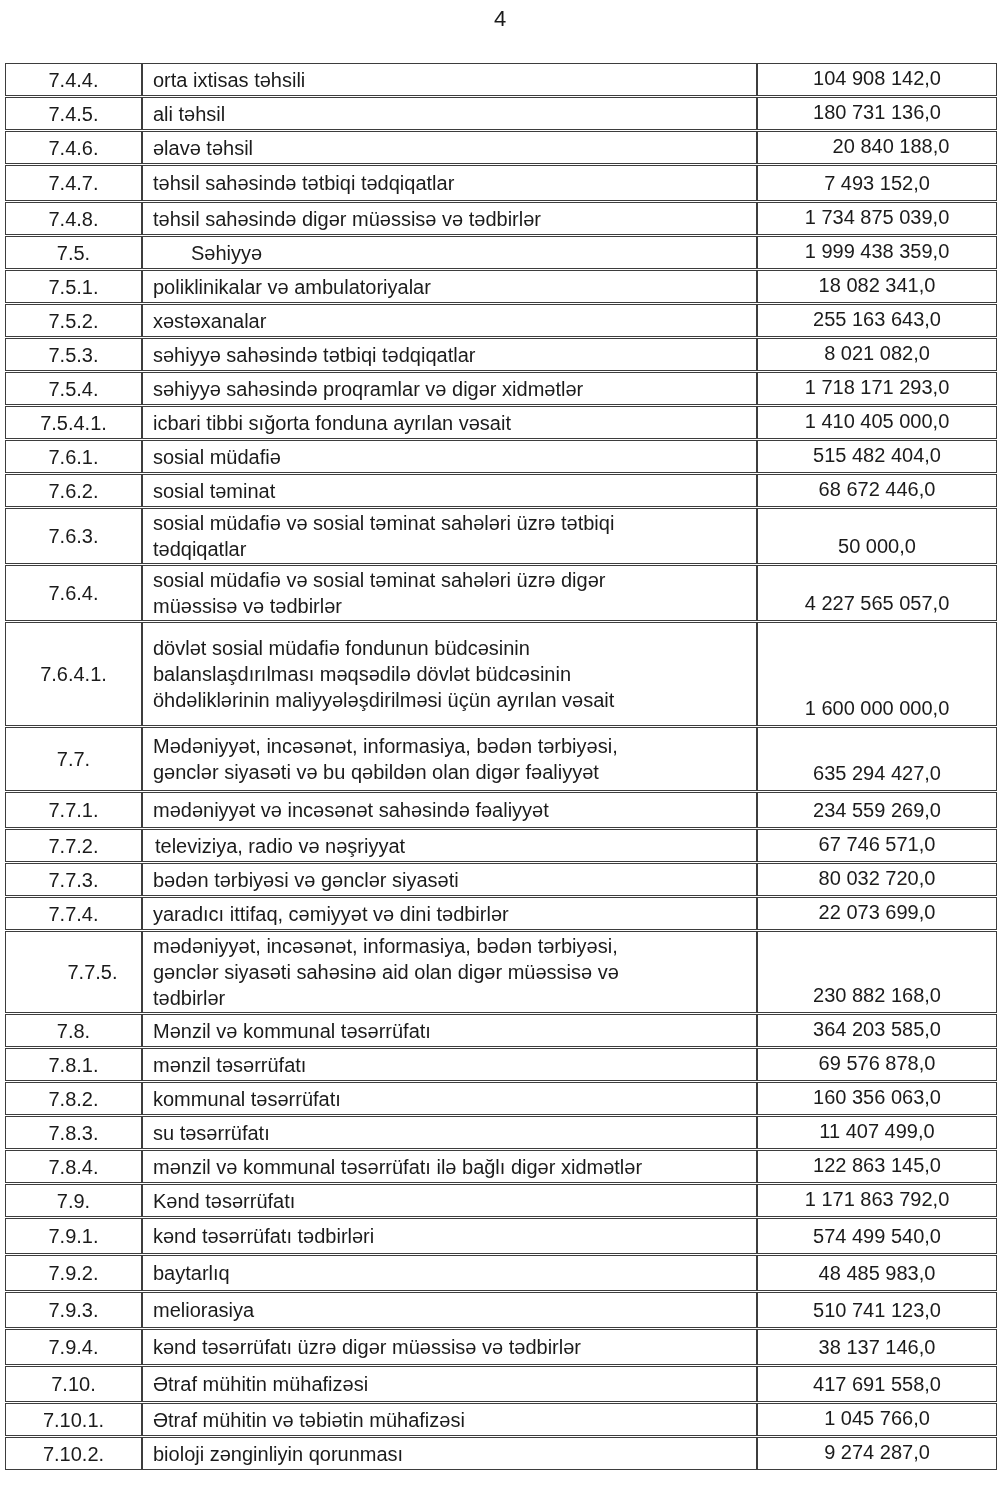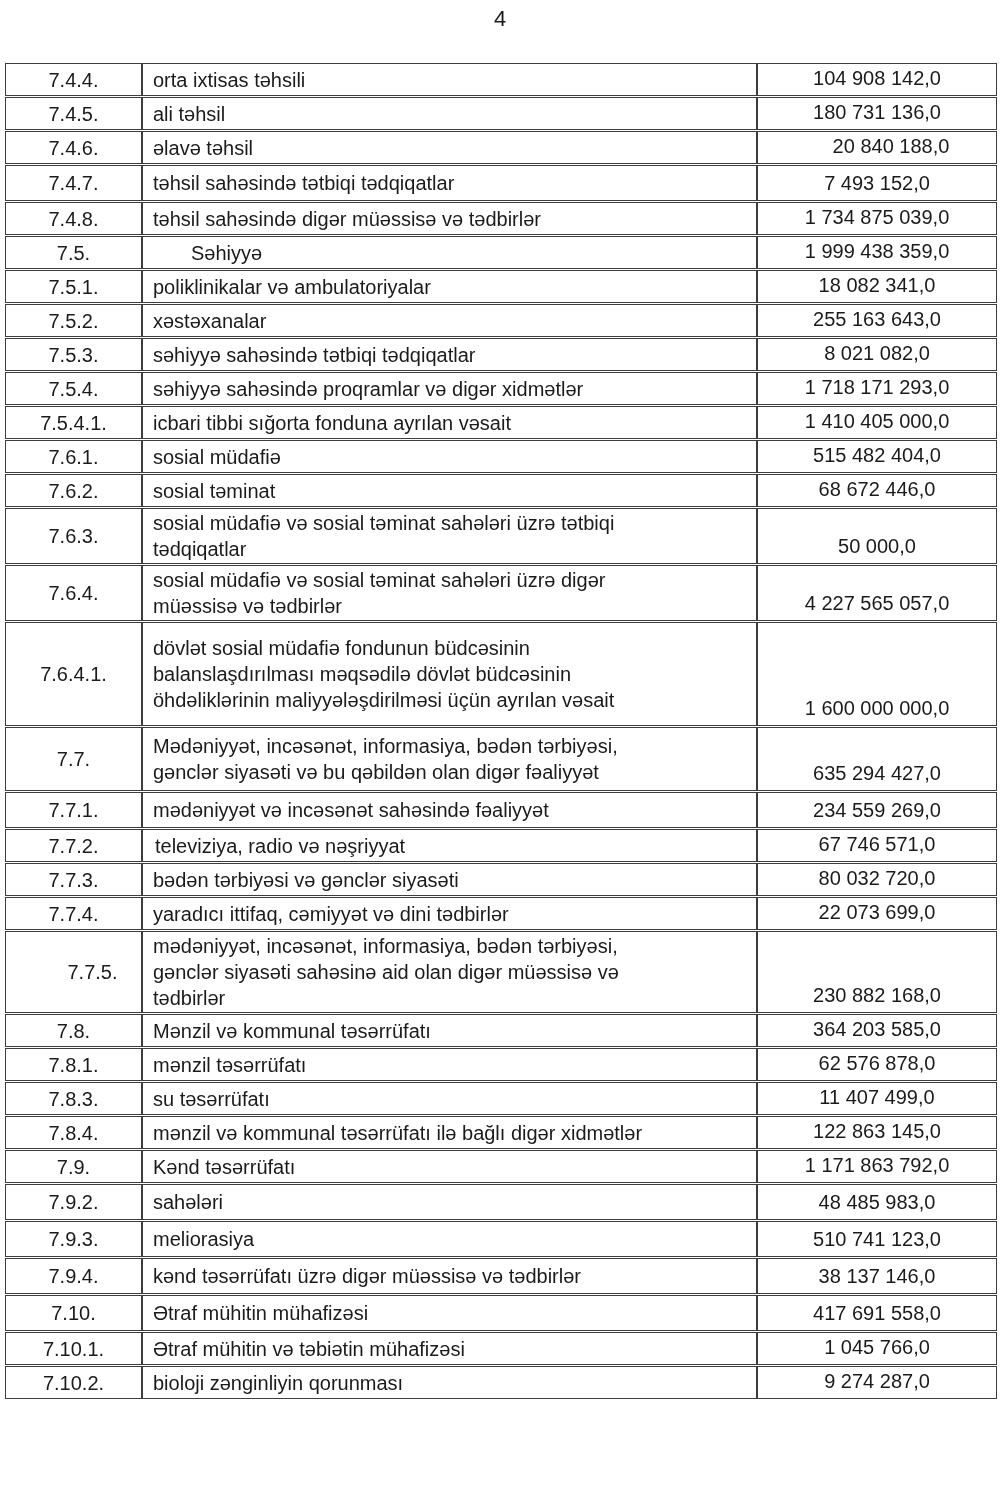--- a/index.html
+++ b/index.html
@@ -190,40 +190,50 @@
         <td class="cell-amount" style="height: 82px;">230 882 168,0</td>
       </tr>
       <tr>
         <td class="cell-code" style="height: 28px;">7.8.</td>
         <td class="cell-desc" style="height: 28px;">Mənzil və kommunal təsərrüfatı</td>
         <td class="cell-amount" style="height: 28px;">364 203 585,0</td>
       </tr>
       <tr>
         <td class="cell-code" style="height: 28px;">7.8.1.</td>
         <td class="cell-desc" style="height: 28px;">mənzil təsərrüfatı</td>
-        <td class="cell-amount" style="height: 28px;">62 576 878,0</td>
+        <td class="cell-amount" style="height: 28px;">69 576 878,0</td>
+      </tr>
+      <tr>
+        <td class="cell-code" style="height: 28px;">7.8.2.</td>
+        <td class="cell-desc" style="height: 28px;">kommunal təsərrüfatı</td>
+        <td class="cell-amount" style="height: 28px;">160 356 063,0</td>
       </tr>
       <tr>
         <td class="cell-code" style="height: 28px;">7.8.3.</td>
         <td class="cell-desc" style="height: 28px;">su təsərrüfatı</td>
         <td class="cell-amount" style="height: 28px;">11 407 499,0</td>
       </tr>
       <tr>
         <td class="cell-code" style="height: 28px;">7.8.4.</td>
         <td class="cell-desc" style="height: 28px;">mənzil və kommunal təsərrüfatı ilə bağlı digər xidmətlər</td>
         <td class="cell-amount" style="height: 28px;">122 863 145,0</td>
       </tr>
       <tr>
         <td class="cell-code" style="height: 28px;">7.9.</td>
         <td class="cell-desc" style="height: 28px;">Kənd təsərrüfatı</td>
         <td class="cell-amount" style="height: 28px;">1 171 863 792,0</td>
       </tr>
       <tr>
+        <td class="cell-code" style="height: 36px;">7.9.1.</td>
+        <td class="cell-desc" style="height: 36px;">kənd təsərrüfatı tədbirləri</td>
+        <td class="cell-amount" style="height: 36px;">574 499 540,0</td>
+      </tr>
+      <tr>
         <td class="cell-code" style="height: 36px;">7.9.2.</td>
-        <td class="cell-desc" style="height: 36px;">sahələri</td>
+        <td class="cell-desc" style="height: 36px;">baytarlıq</td>
         <td class="cell-amount" style="height: 36px;">48 485 983,0</td>
       </tr>
       <tr>
         <td class="cell-code" style="height: 36px;">7.9.3.</td>
         <td class="cell-desc" style="height: 36px;">meliorasiya</td>
         <td class="cell-amount" style="height: 36px;">510 741 123,0</td>
       </tr>
       <tr>
         <td class="cell-code" style="height: 36px;">7.9.4.</td>
         <td class="cell-desc" style="height: 36px;">kənd təsərrüfatı üzrə digər müəssisə və tədbirlər</td>

